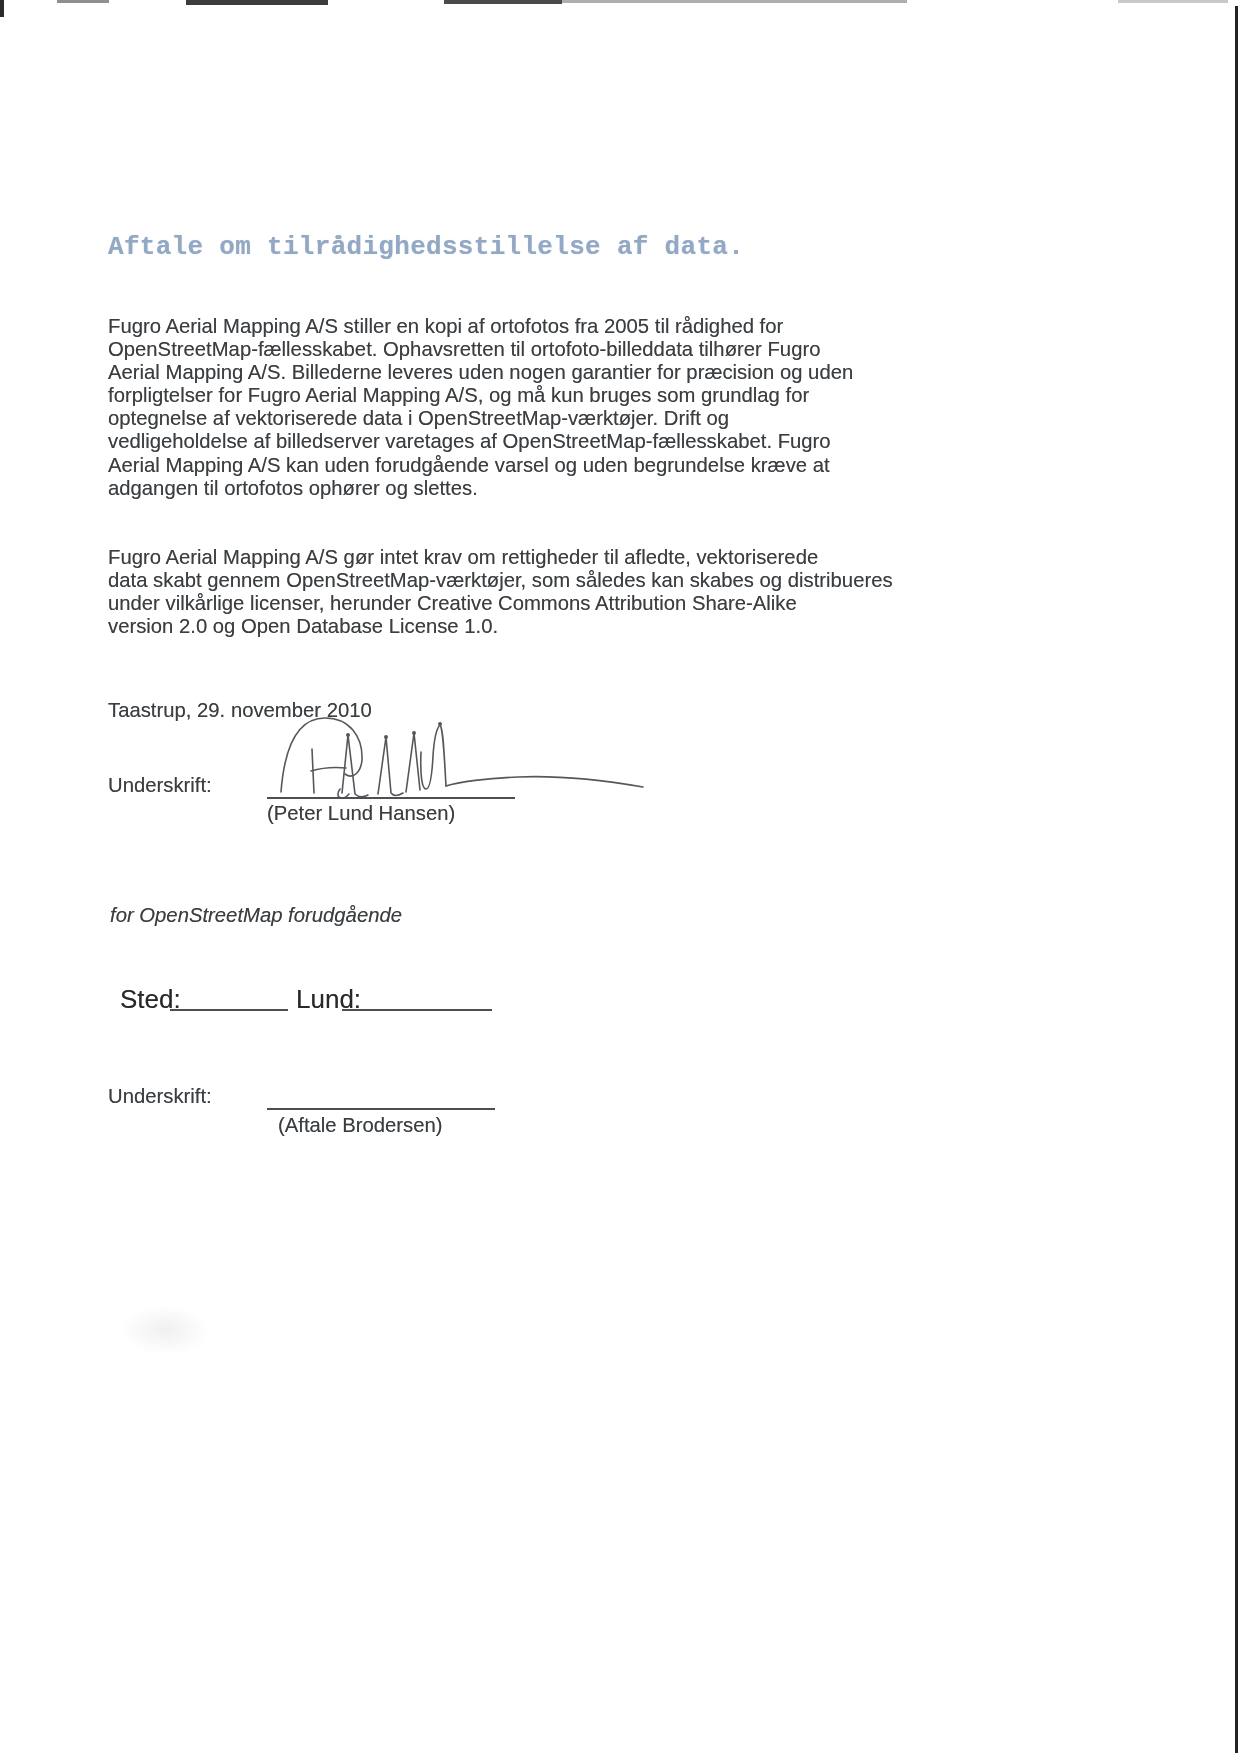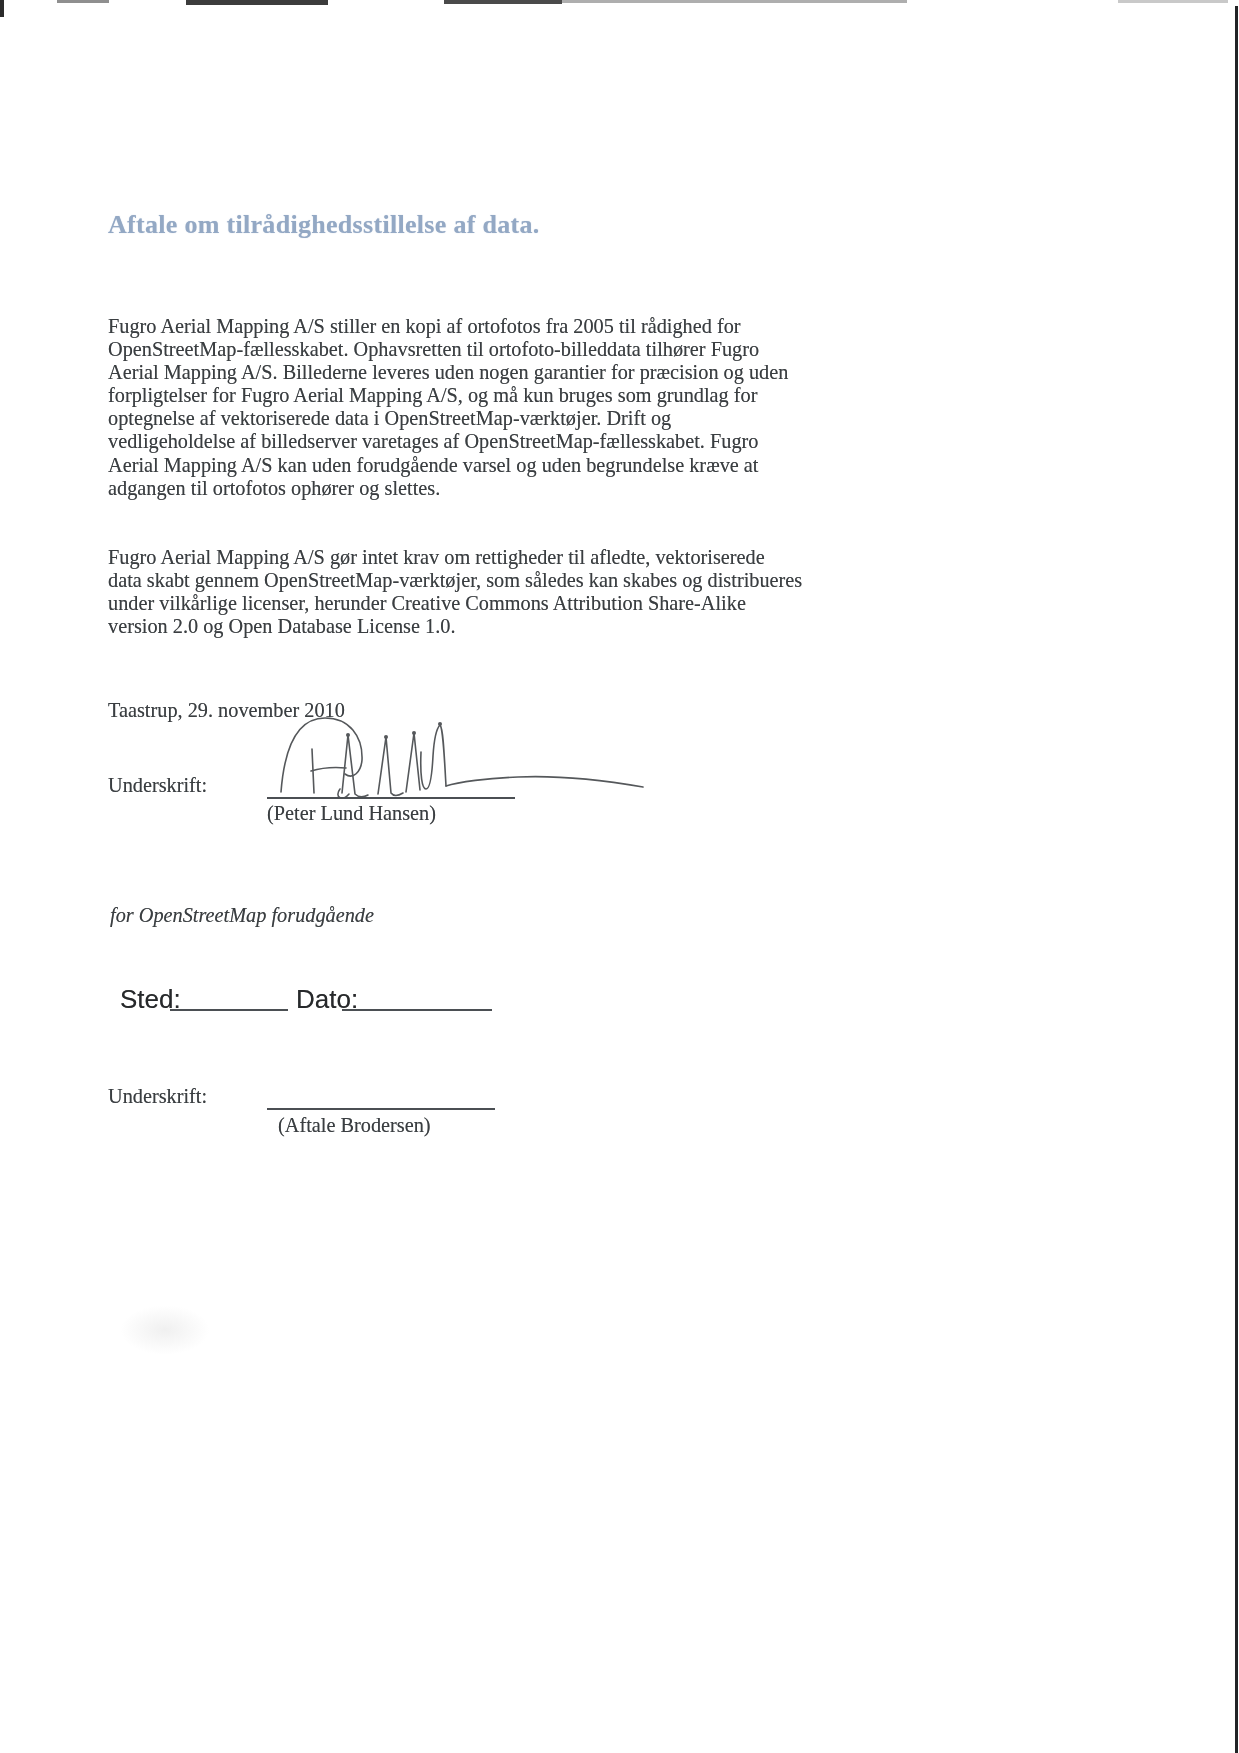--- a/index.html
+++ b/index.html
@@ -11,30 +11,30 @@
     font-family:"DejaVu Sans Mono", monospace;
     color:var(--text_ink,#3a3e41);
   }
   
   .artifact{position:absolute;pointer-events:none;}
   .edge-line{position:absolute;top:6px;right:1px;width:3px;height:1747px;background:#222426;}
   .smudge{position:absolute;left:120px;top:1305px;width:90px;height:50px;border-radius:50%;
     background:radial-gradient(ellipse at center, rgba(130,130,130,0.12), rgba(130,130,130,0) 70%);}
   
   .doc-title{
-    position:absolute;left:108px;top:208px;margin:0;
-    font-family:Liberation Serif, serif;
+    position:absolute;left:108px;top:230px;margin:0;
+    font-family:Liberation Mono, monospace;
     font-weight:700;font-size:26px;line-height:34px;letter-spacing:.3px;
     color:var(--title_ink,#93a8c4);
     text-shadow:0 0 1px rgba(147,168,196,.55);
   }
   
   .mono{
     position:absolute;left:108px;
-    font-family:Liberation Serif, serif;
+    font-family:Liberation Sans, sans-serif;
     font-size:20.3px;line-height:23.1px;
     white-space:pre;
     color:var(--text_ink,#3a3e41);
     text-shadow:0 0 .6px rgba(58,62,65,.55);
   }
   .italic{font-style:italic;}
   
   .sans{
     position:absolute;
     font-family:"Liberation Sans", sans-serif;
@@ -96,20 +96,20 @@
     </g>
   </svg>
 
   <div class="rule" style="left:267px;top:797px;width:248px;"></div>
   <div class="mono" style="left:267px;top:802px;">(Peter Lund Hansen)</div>
 
   <div class="mono italic" style="left:110px;top:904px;">for OpenStreetMap forudgående</div>
 
   <div class="sans" style="left:120px;top:985px;">Sted:</div>
   <div class="rule" style="left:170px;top:1009px;width:118px;"></div>
-  <div class="sans" style="left:296px;top:985px;">Dato:</div>
+  <div class="sans" style="left:296px;top:985px;">Lund:</div>
   <div class="rule" style="left:342px;top:1009px;width:150px;"></div>
 
   <div class="mono" style="top:1085px;">Underskrift:</div>
   <div class="rule" style="left:267px;top:1108px;width:228px;"></div>
   <div class="mono" style="left:278px;top:1114px;">(Aftale Brodersen)</div>
 
 </div>
 
 </body></html>

